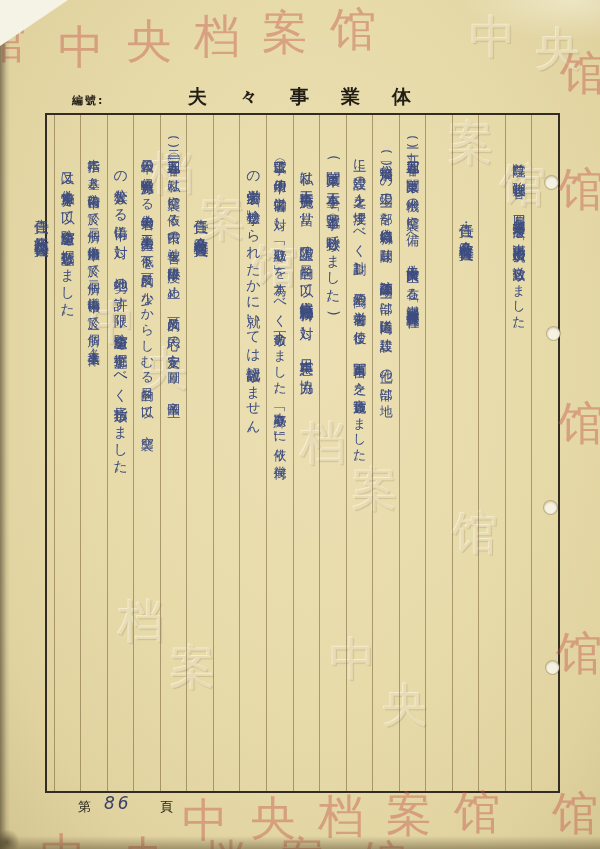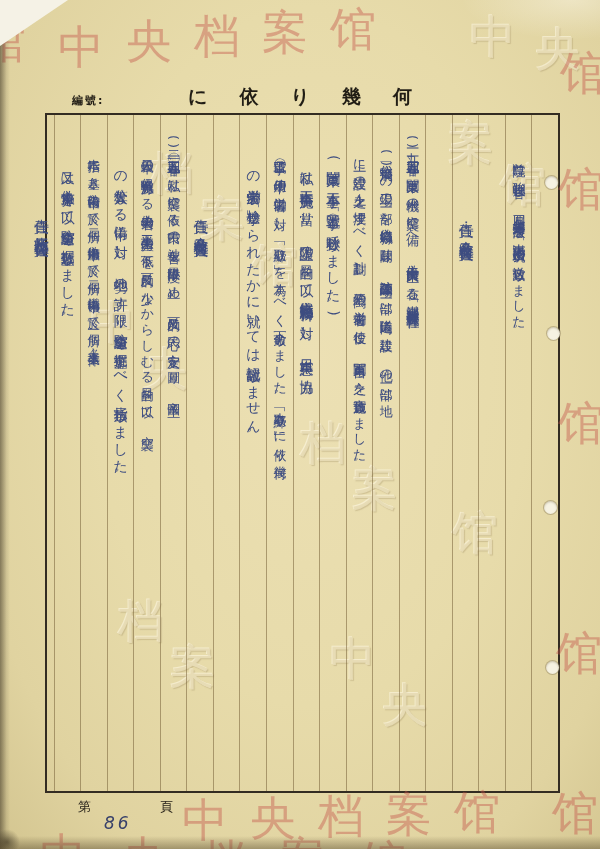--- a/index.html
+++ b/index.html
@@ -24,21 +24,21 @@
     position:relative;overflow:hidden;}
   .col:last-child{border-left:none;}
   .vtext{writing-mode:vertical-rl;text-orientation:mixed;position:absolute;top:0;right:0;
     height:100%;width:100%;color:#3e4d80;font-size:13px;letter-spacing:1px;
     line-height:25px;}
   
   .footer-char{position:absolute;font-size:13px;color:#241f17;z-index:4;}
   .pg-prefix{top:798px;left:78px;}
   .pg-suffix{top:798px;left:160px;}
   .pg-number{position:absolute;top:793px;left:104px;font-size:17px;font-style:italic;
-    color:#37406a;letter-spacing:3px;z-index:4;margin-top:20px;}
+    color:#37406a;letter-spacing:3px;z-index:4;}
   
   .hole{position:absolute;width:13px;height:13px;border-radius:50%;background:#f6f2e2;
     box-shadow:0 0 0 1px rgba(140,124,88,0.45), inset 0 1px 2px rgba(120,108,78,0.35);z-index:6;}
   
   .edge-left{position:absolute;left:0;top:0;width:10px;height:100%;z-index:7;
     background:linear-gradient(to right, rgba(38,30,18,0.5), rgba(38,30,18,0.10) 65%, transparent);}
   .edge-bottom{position:absolute;left:0;bottom:0;width:100%;height:13px;z-index:7;
     background:linear-gradient(to top, rgba(82,68,40,0.45), transparent);}
   .corner-white{position:absolute;top:0;left:0;width:0;height:0;z-index:8;
     border-top:46px solid #f5f2e6;border-right:68px solid transparent;}
@@ -88,21 +88,21 @@
       <span class="wm ghost" style="left: 300px; top: 420px;">档</span>
       <span class="wm ghost" style="left: 352px; top: 466px;">案</span>
       <span class="wm ghost" style="left: 452px; top: 510px;">馆</span>
       <span class="wm ghost" style="left: 118px; top: 598px;">档</span>
       <span class="wm ghost" style="left: 170px; top: 644px;">案</span>
       <span class="wm ghost" style="left: 330px; top: 636px;">中</span>
       <span class="wm ghost" style="left: 382px; top: 682px;">央</span>
     </div>
 
   <span class="serial">編號:</span>
-  <span class="title">に依り幾何</span>
+  <span class="title">夫々事業体</span>
 
   <div class="grid-box">
       <div class="col">
         <div class="vtext" style="font-size: 13px;"></div>
       </div>
       <div class="col">
         <div class="vtext" style="padding-top: 38px; font-size: 13px;">尊院」に強制收容し、四月上旬之等「浮浪者」を「東滿」密山炭坑に送致致しました。</div>
       </div>
       <div class="col">
         <div class="vtext" style="font-size: 13px;"></div>

